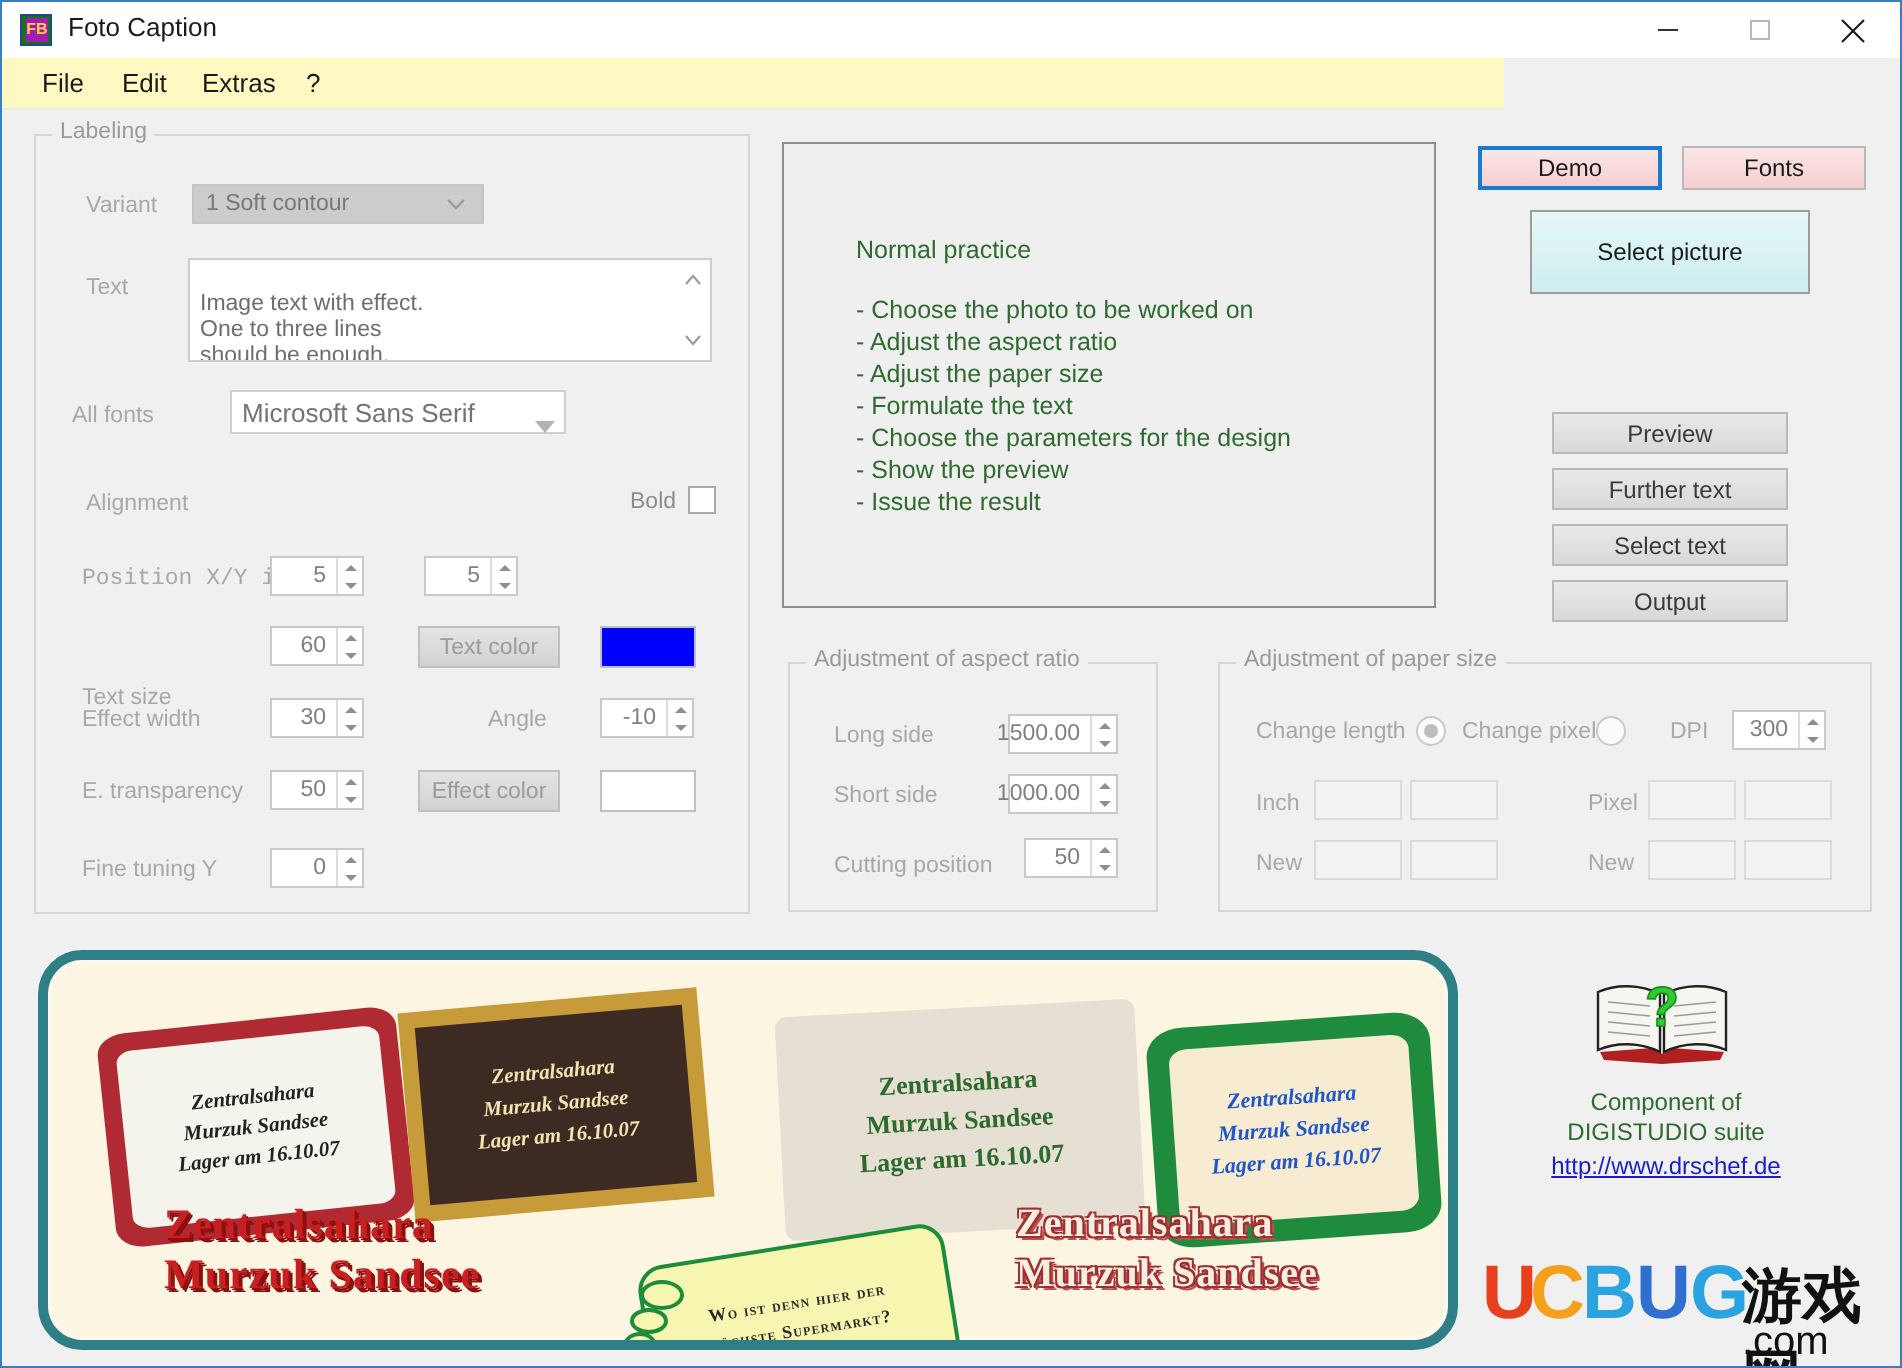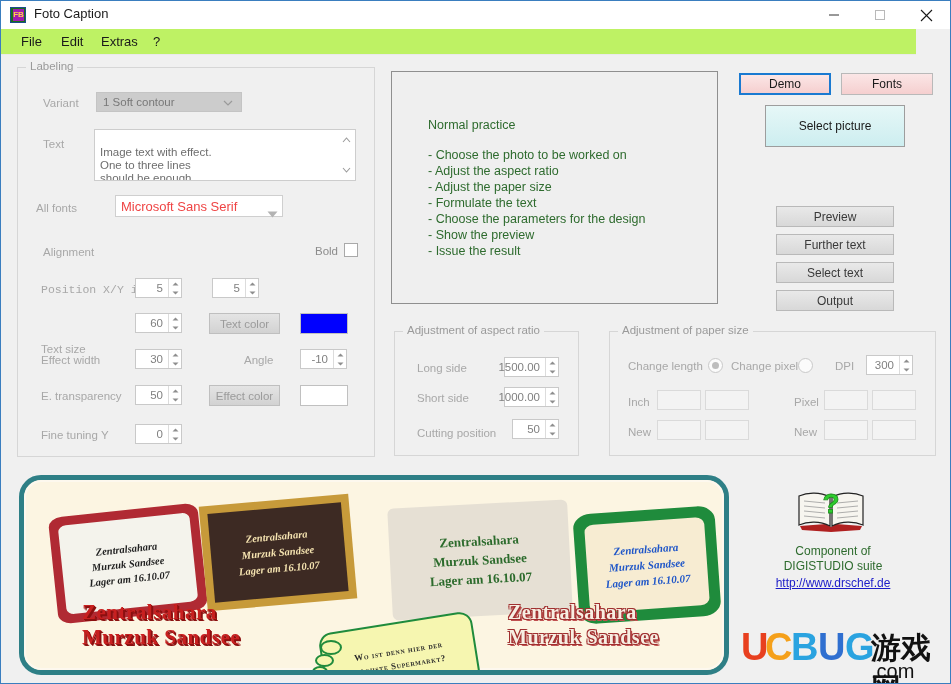--- a/index.html
+++ b/index.html
@@ -46,22 +46,22 @@
     background: transparent; border: none; cursor: default;
     display: flex; align-items: center; justify-content: center;
   }
   #btn-min { right: 93px; }
   #btn-max { right: 47px; }
   #btn-close { right: 1px; }
   .wbtn svg { display: block; }
 
   
   #menubar {
-    position: absolute; left: 0; top: 28px; width: 915px; height: 26px;
-    background: #bef264;
+    position: absolute; left: 0; top: 28px; width: 751px; height: 26px;
+    background: #fef9c3;
     border-bottom: 1px solid #eaeaea;
   }
   .menu-item {
     position: absolute; top: 4px; height: 19px;
     font-size: 13px; color: #1a1a1a; padding: 1px 6px;
     font-family: "Liberation Sans", sans-serif;
     cursor: default;
   }
 
   
@@ -96,21 +96,21 @@
   }
   .combo-dis .chev {
     position: absolute; right: 8px; top: 50%;
     transform: translateY(-50%);
   }
   
   .combo-w {
     position: absolute;
     background: #ffffff;
     border: 1px solid #cfcfcf;
-    font-size: 13px; color: #ef4444;
+    font-size: 13px; color: #737373;
     font-family: "Liberation Sans", sans-serif;
     display: flex; align-items: center;
     padding-left: 5px;
   }
 
   
   .textbox {
     position: absolute;
     background: #ffffff;
     border: 1px solid #cdcdcd;

